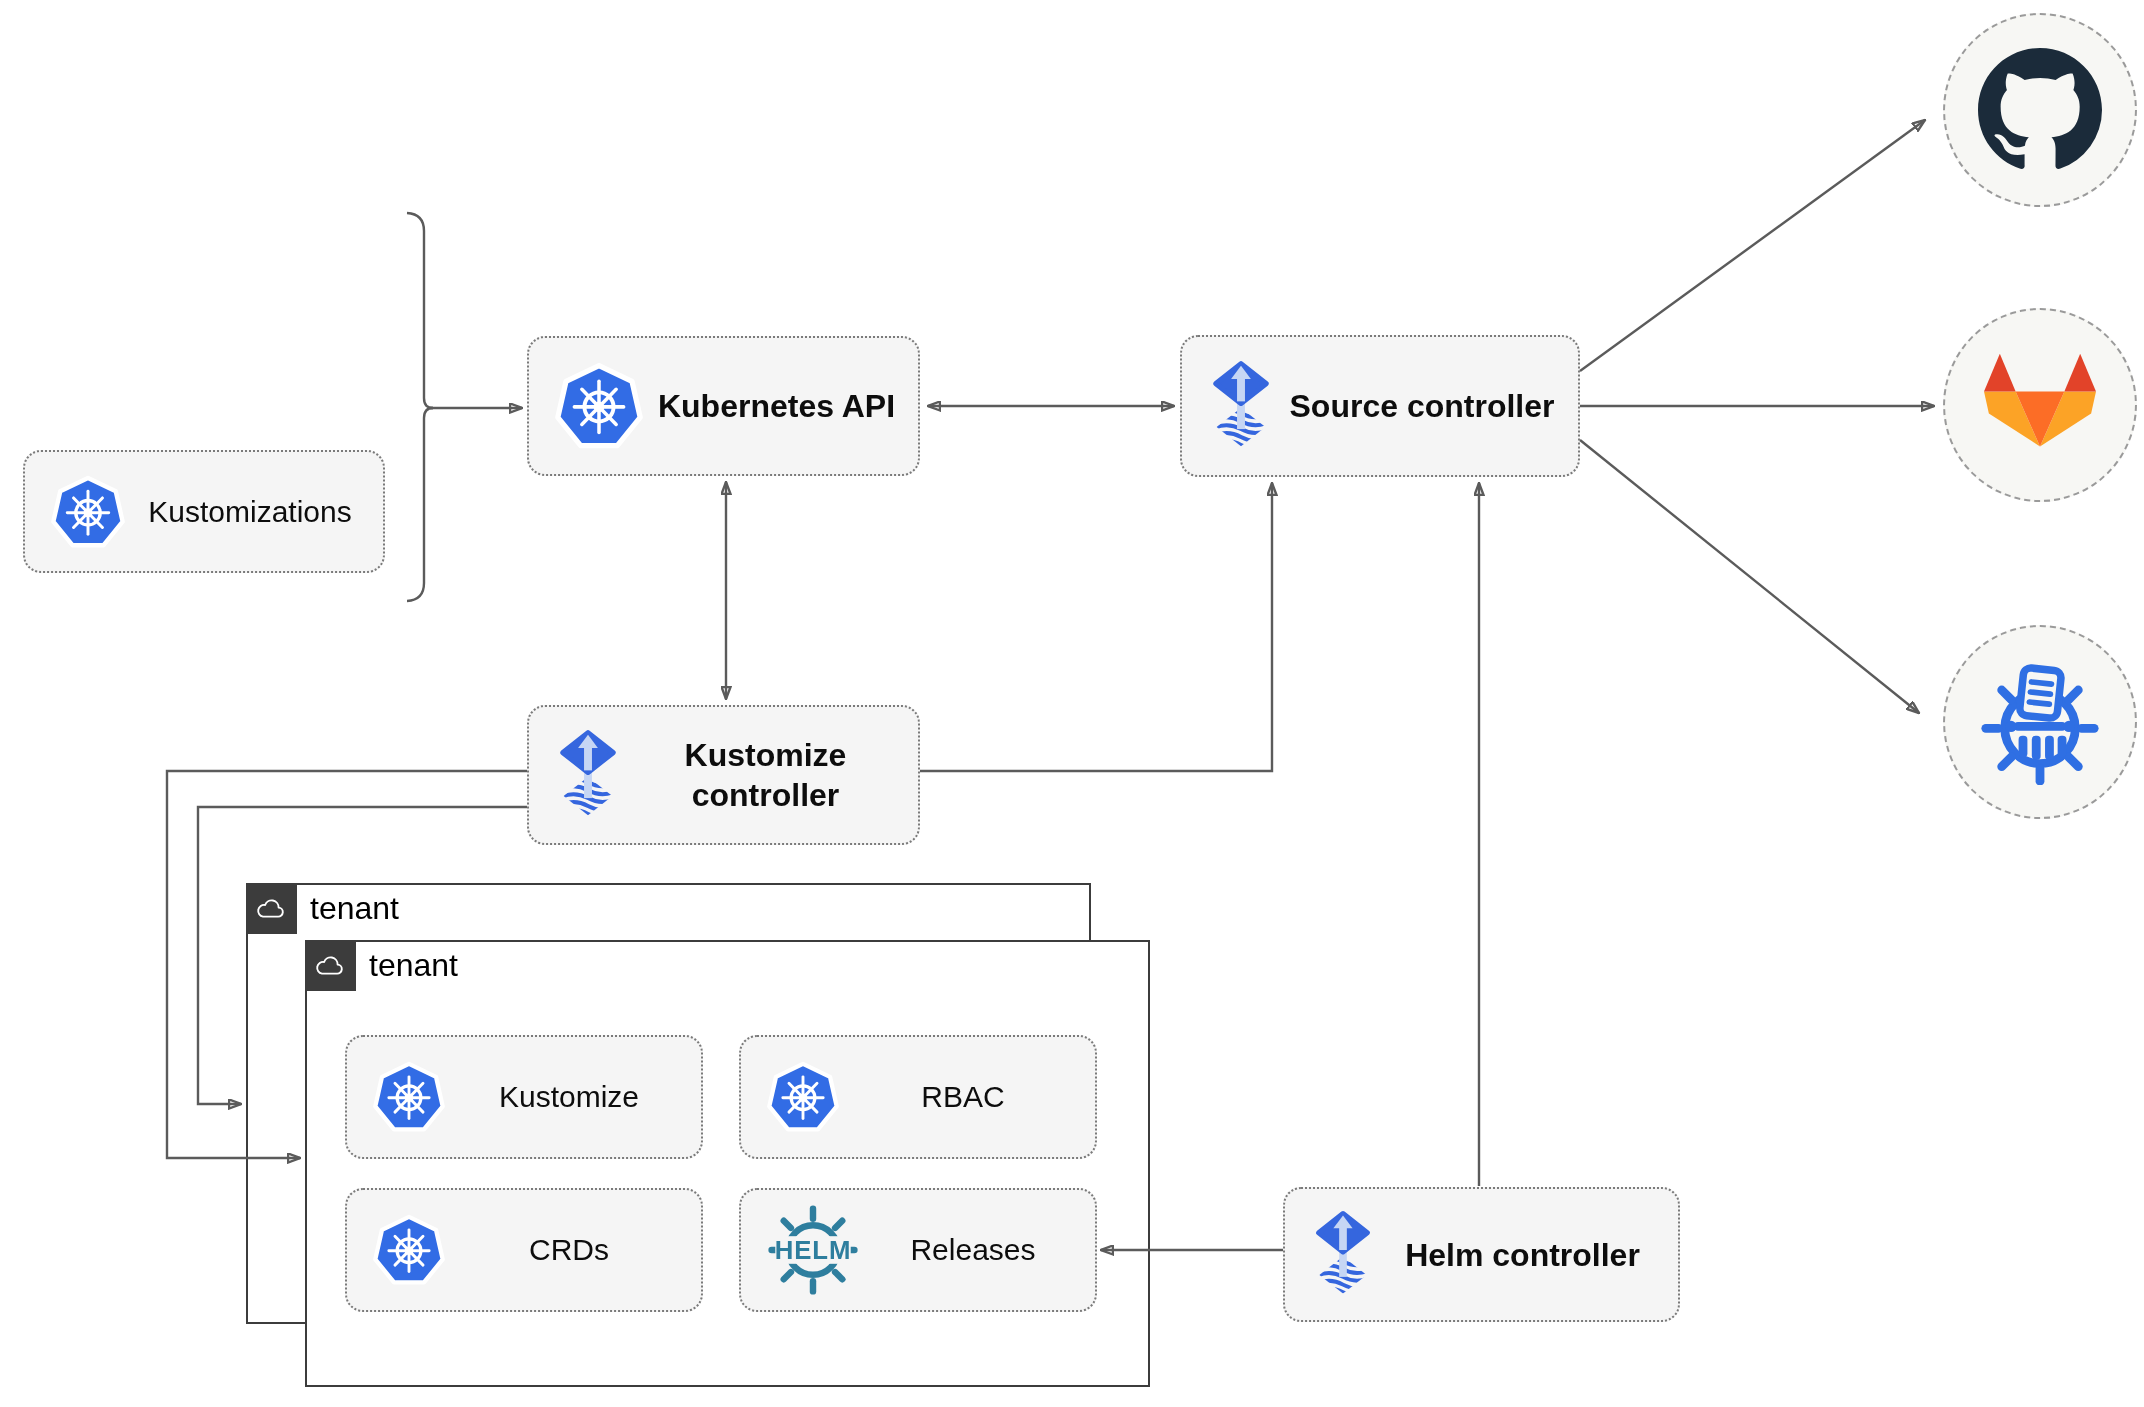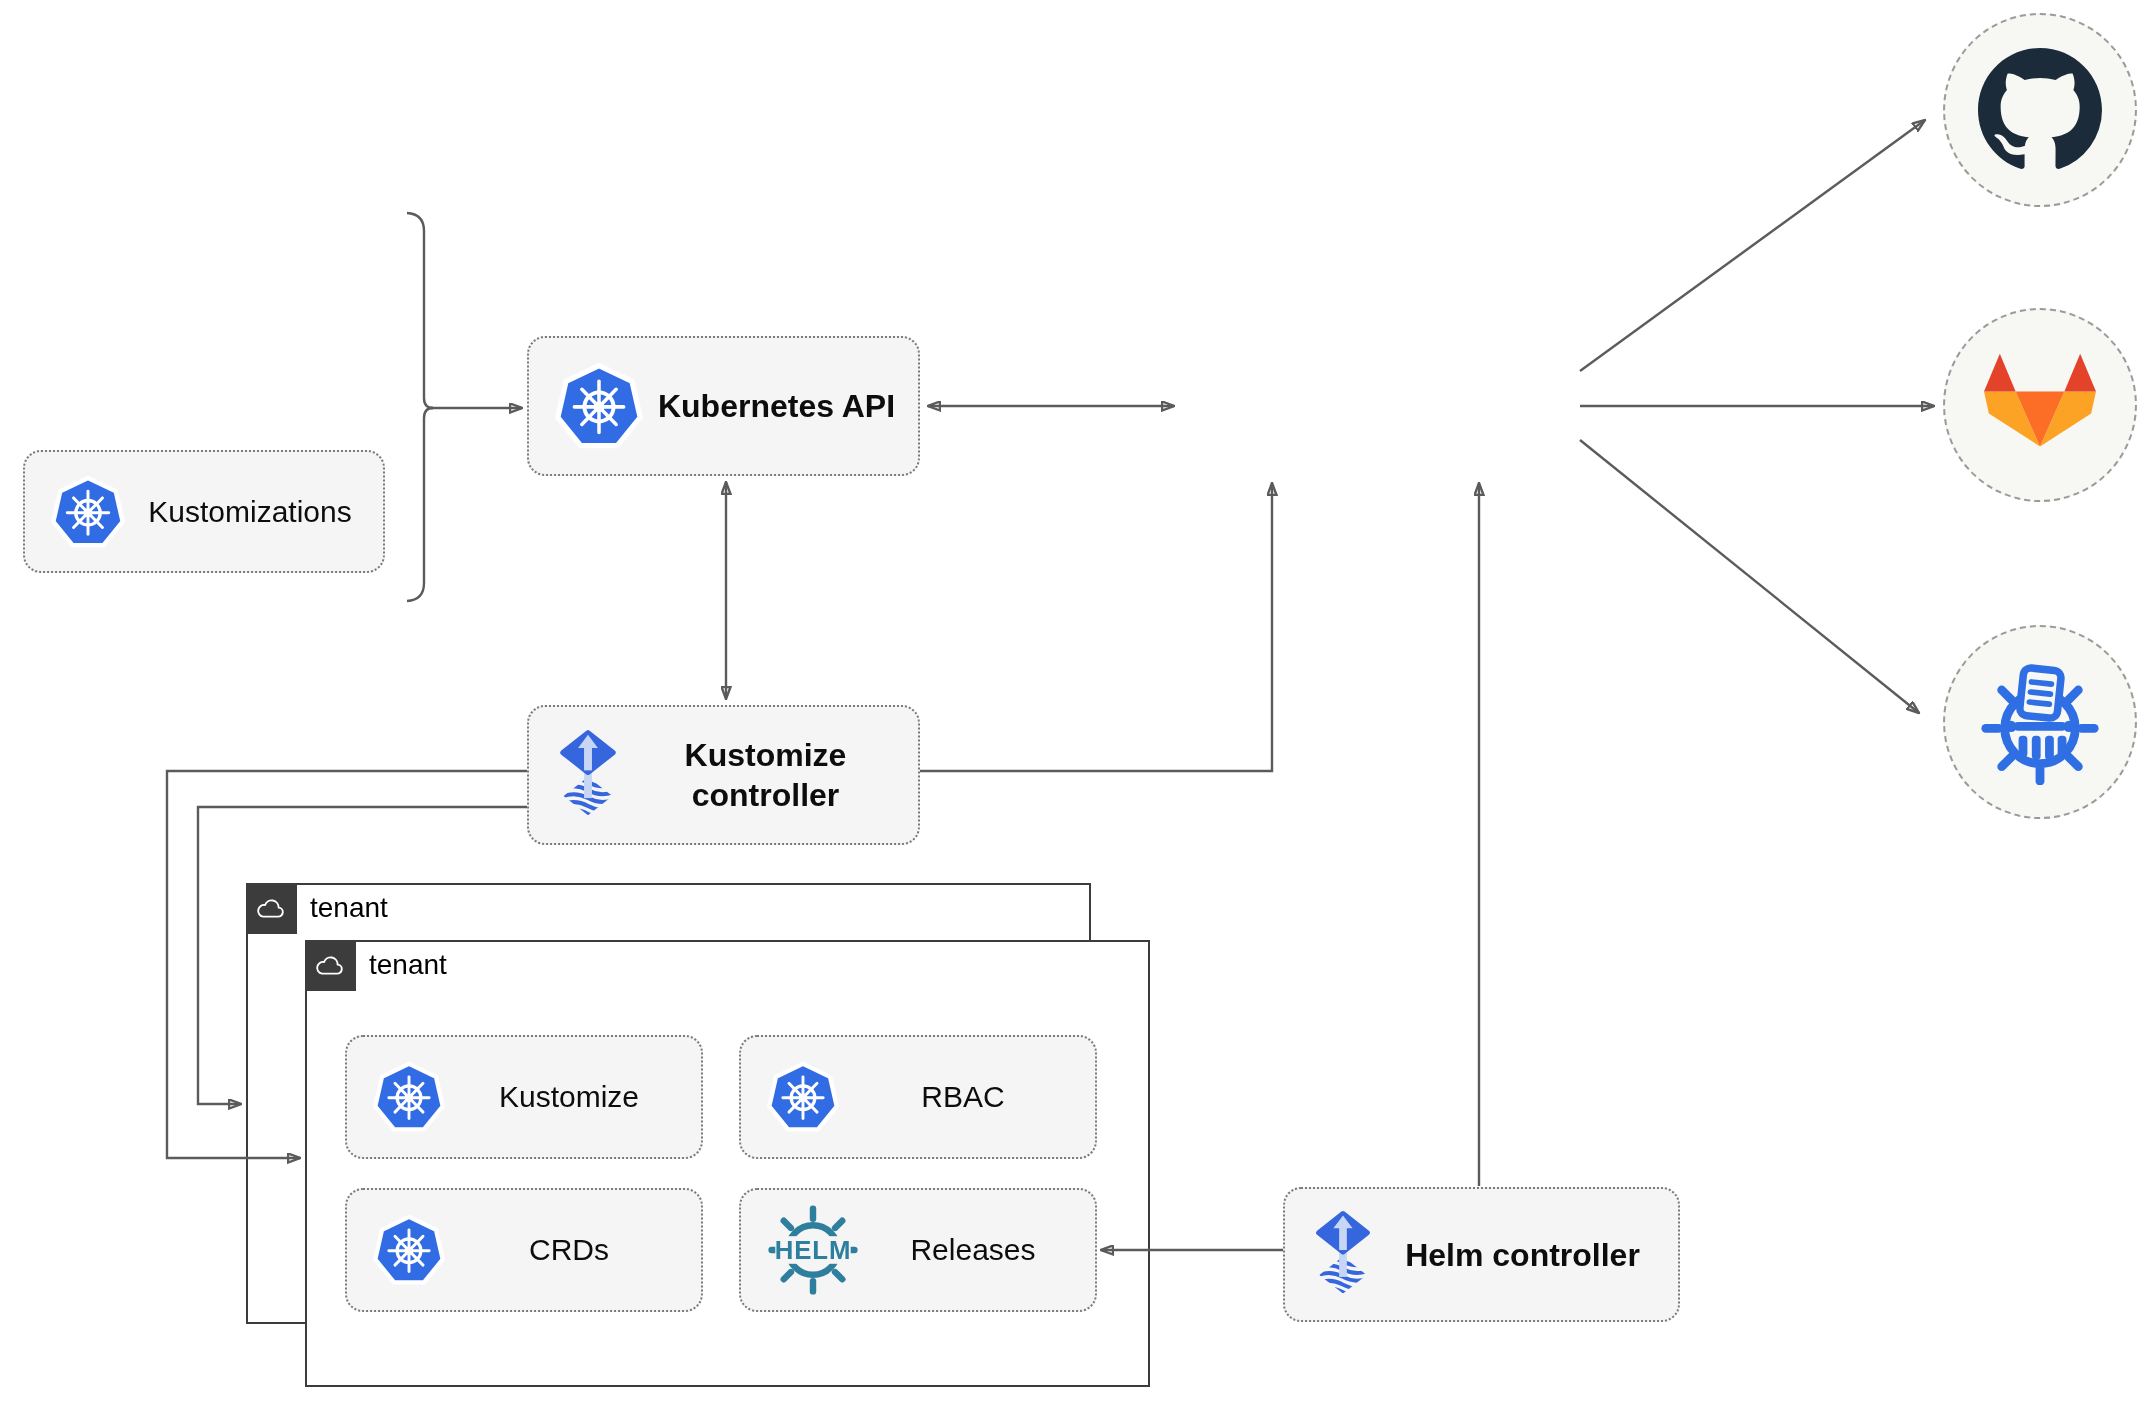--- a/index.html
+++ b/index.html
@@ -9,21 +9,21 @@
         display:flex;align-items:center;box-sizing:border-box;z-index:3;}
   .node .iconwrap{flex:0 0 auto;display:flex;align-items:center;justify-content:center;padding-left:26px;}
   .node .label{flex:1;text-align:center;font-size:30px;color:#0d0d0d;padding:0 18px 0 10px;line-height:1.25;}
   .node-lg .label{font-size:32px;font-weight:bold;}
   .nowrap .label{white-space:nowrap;}
 
   .tenant{position:absolute;background:#ffffff;border:2.5px solid #3c3c3c;box-sizing:border-box;}
   .tenant-header{position:absolute;top:-2.5px;left:-2.5px;width:51px;height:51px;background:#3c3c3c;
         display:flex;align-items:center;justify-content:center;}
   .tenant-label{position:absolute;top:-2.5px;left:62px;height:51px;display:flex;align-items:center;
-        font-size:28px;color:#000;}
+        font-size:32px;color:#000;}
 
   .endpoint{position:absolute;border-radius:50%;border:2.5px dashed #9a9a9a;background:#f7f7f4;
         display:flex;align-items:center;justify-content:center;box-sizing:border-box;z-index:3;}
 
   .edges{position:absolute;left:0;top:0;z-index:5;pointer-events:none;}
   .edges path{stroke:#5b5b5b;stroke-width:2.4;fill:none;}
 
   .z1{z-index:1;} .z2{z-index:2;}
 </style>
 </head>
@@ -178,20 +178,28 @@
 
   <div class="node node-lg nowrap" style="left:527px;top:336px;width:393px;height:140px;">
     <span class="iconwrap">
       <svg width="88" height="88">
           <use href="#ic-k8s"></use>
         </svg>
       </span>
     <span class="label">Kubernetes API</span>
   </div>
 
+  <div class="node node-lg" style="left:1180px;top:335px;width:400px;height:142px;">
+    <span class="iconwrap">
+      <svg width="66" height="94">
+          <use href="#ic-flux"></use>
+        </svg>
+      </span>
+    <span class="label">Source controller</span>
+  </div>
 
   <div class="node node-lg" style="left:527px;top:705px;width:393px;height:140px;">
     <span class="iconwrap">
       <svg width="66" height="94">
           <use href="#ic-flux"></use>
         </svg>
       </span>
     <span class="label">Kustomize controller</span>
   </div>
 

